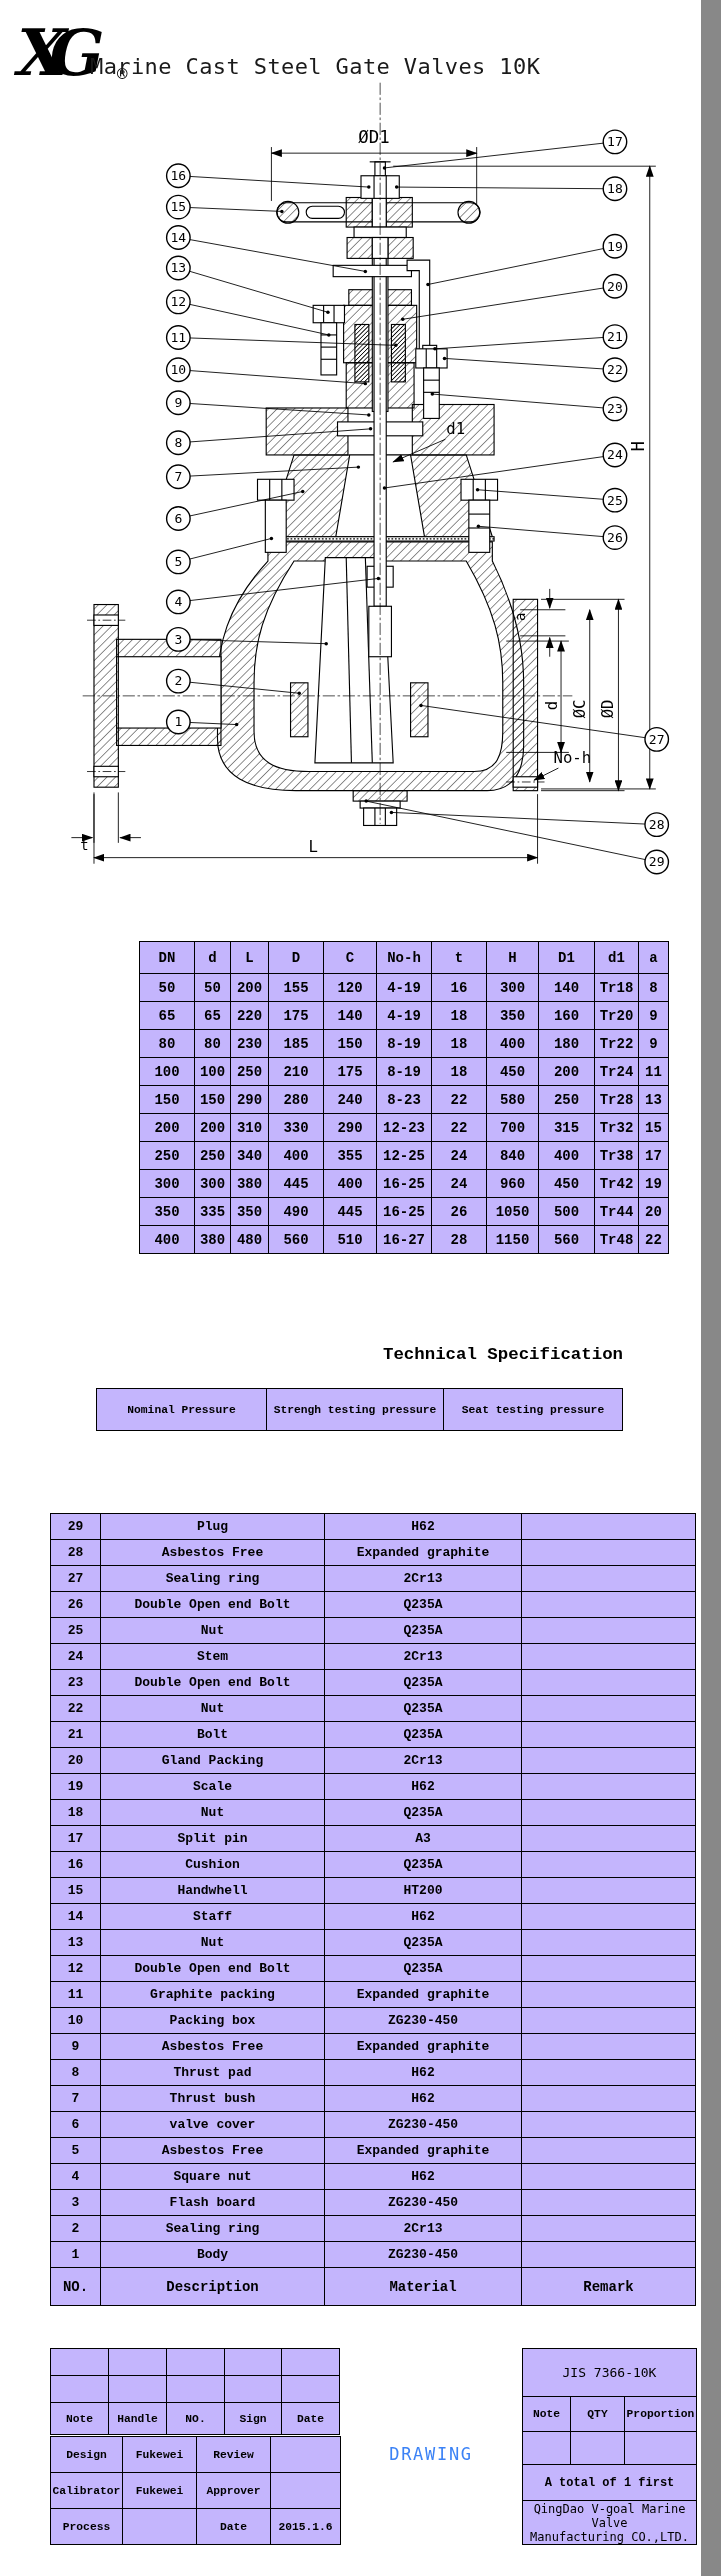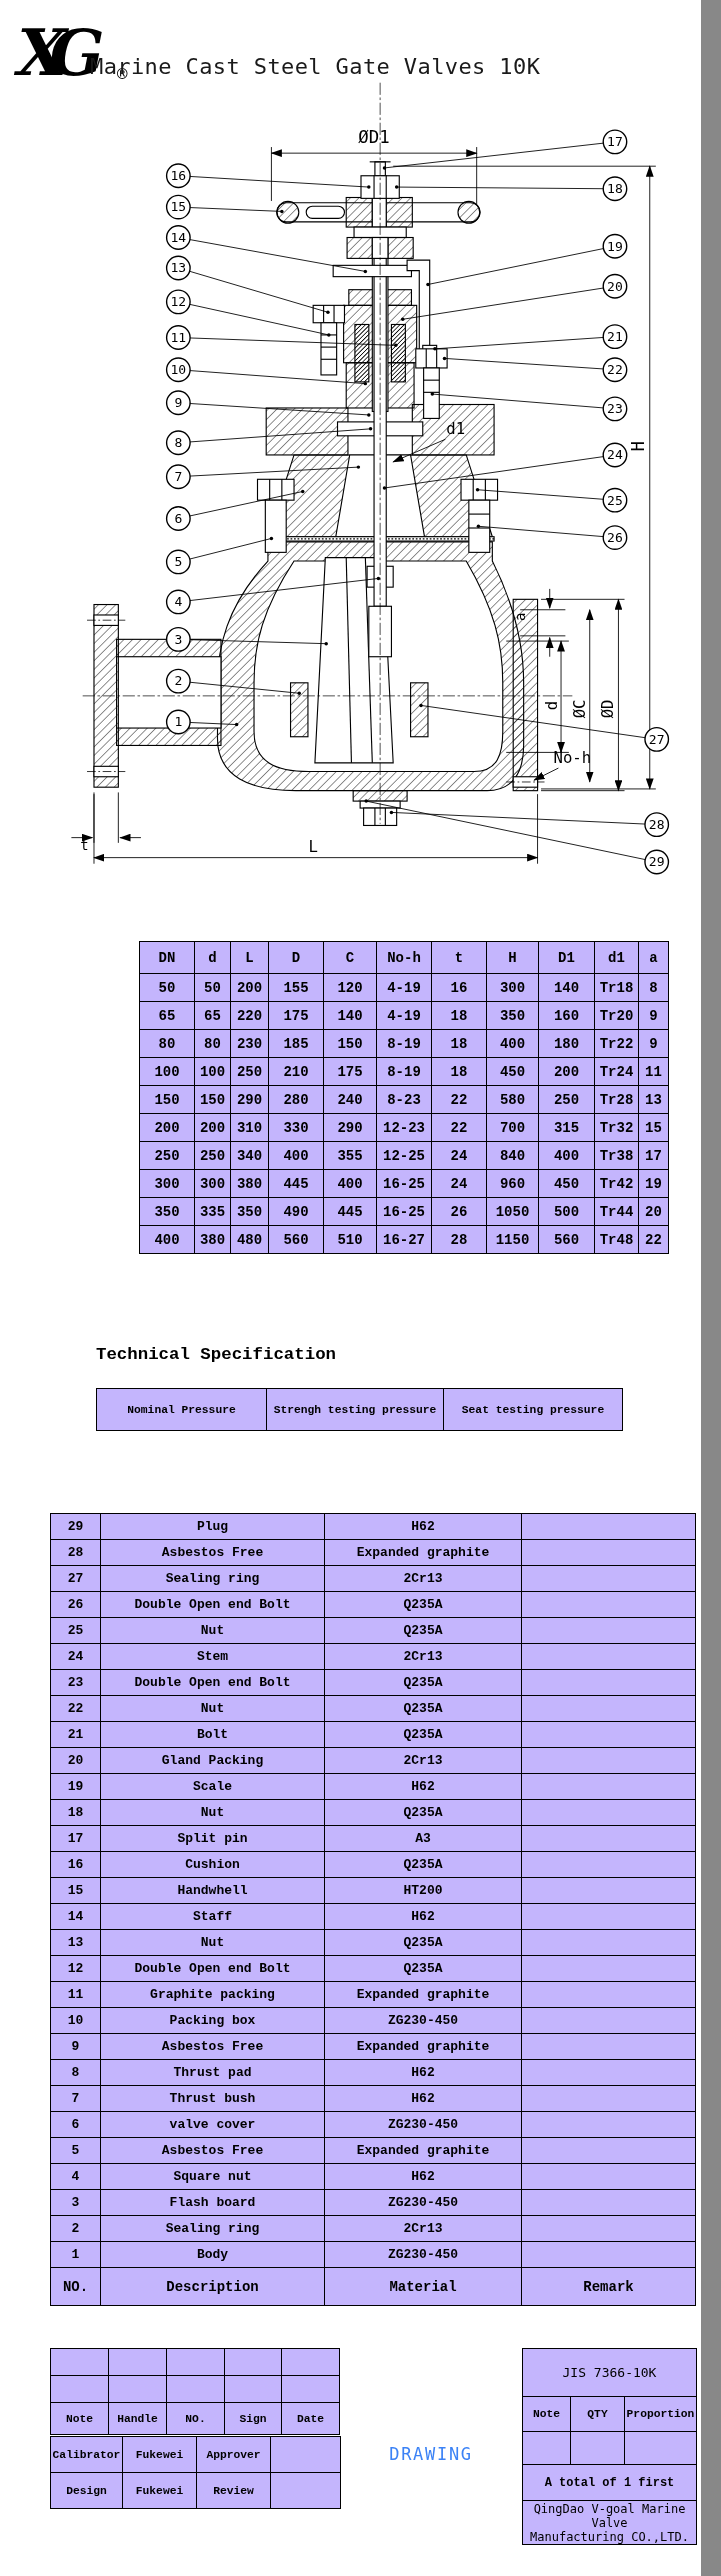--- a/index.html
+++ b/index.html
@@ -10,21 +10,21 @@
   .reg{position:absolute;left:117px;top:64px;font-size:17.4px;font-family:"DejaVu Sans Mono",monospace;}
   svg.draw{position:absolute;left:0;top:74px;}
   svg text{fill:#000;}
   .cad{font-family:"DejaVu Sans Mono",monospace;}
   table{border-collapse:collapse;table-layout:fixed;position:absolute;background:#c4b5fd;}
   td,th{border:1.7px solid #000;text-align:center;vertical-align:middle;padding:0;overflow:hidden;
         font-weight:bold;}
   .dim-table{left:139px;top:941px;width:529px;font-size:14px;}
   .dim-table th{height:31px;border-width:1.7px;}
   .dim-table td{height:27px;}
-  .spec-title{position:absolute;left:96px;top:1345px;width:527px;text-align:left;
+  .spec-title{position:absolute;left:96px;top:1345px;width:527px;text-align:right;
               font-size:17.4px;font-weight:bold;}
   .spec-table{left:96px;top:1388px;width:527px;}
   .spec-table tr.h td{height:41px;font-size:11.3px;}
   .spec-table tr.v td{height:37px;font-size:16.5px;}
   .parts-table{left:50px;top:1513px;width:646px;font-size:13px;}
   .parts-table td{height:25px;}
   .parts-table tr.footer td{height:37px;font-size:14px;}
   .tb-a{left:50px;top:2348px;width:290px;font-size:11.3px;}
   .tb-a td{height:26px;}
   .tb-a tr.lbl td{height:31px;}
@@ -749,30 +749,36 @@
 
   <table class="tb-b">
     <colgroup>
         <col style="width:72px">
         <col style="width:74px">
         <col style="width:74px">
         <col style="width:70px">
       </colgroup>
     <tbody>
         <tr>
+      <td>Design</td>
+      <td>Fukewei</td>
+      <td>Review</td>
+      <td></td>
+    </tr>
+    <tr>
       <td>Calibrator</td>
       <td>Fukewei</td>
       <td>Approver</td>
       <td></td>
     </tr>
     <tr>
-      <td>Design</td>
-      <td>Fukewei</td>
-      <td>Review</td>
+      <td>Process</td>
       <td></td>
+      <td>Date</td>
+      <td>2015.1.6</td>
     </tr>
   </tbody>
     </table>
 
   <div class="drawing-label">DRAWING</div>
 
   <table class="tb-r">
     <colgroup>
         <col style="width:48px">
         <col style="width:54px">

